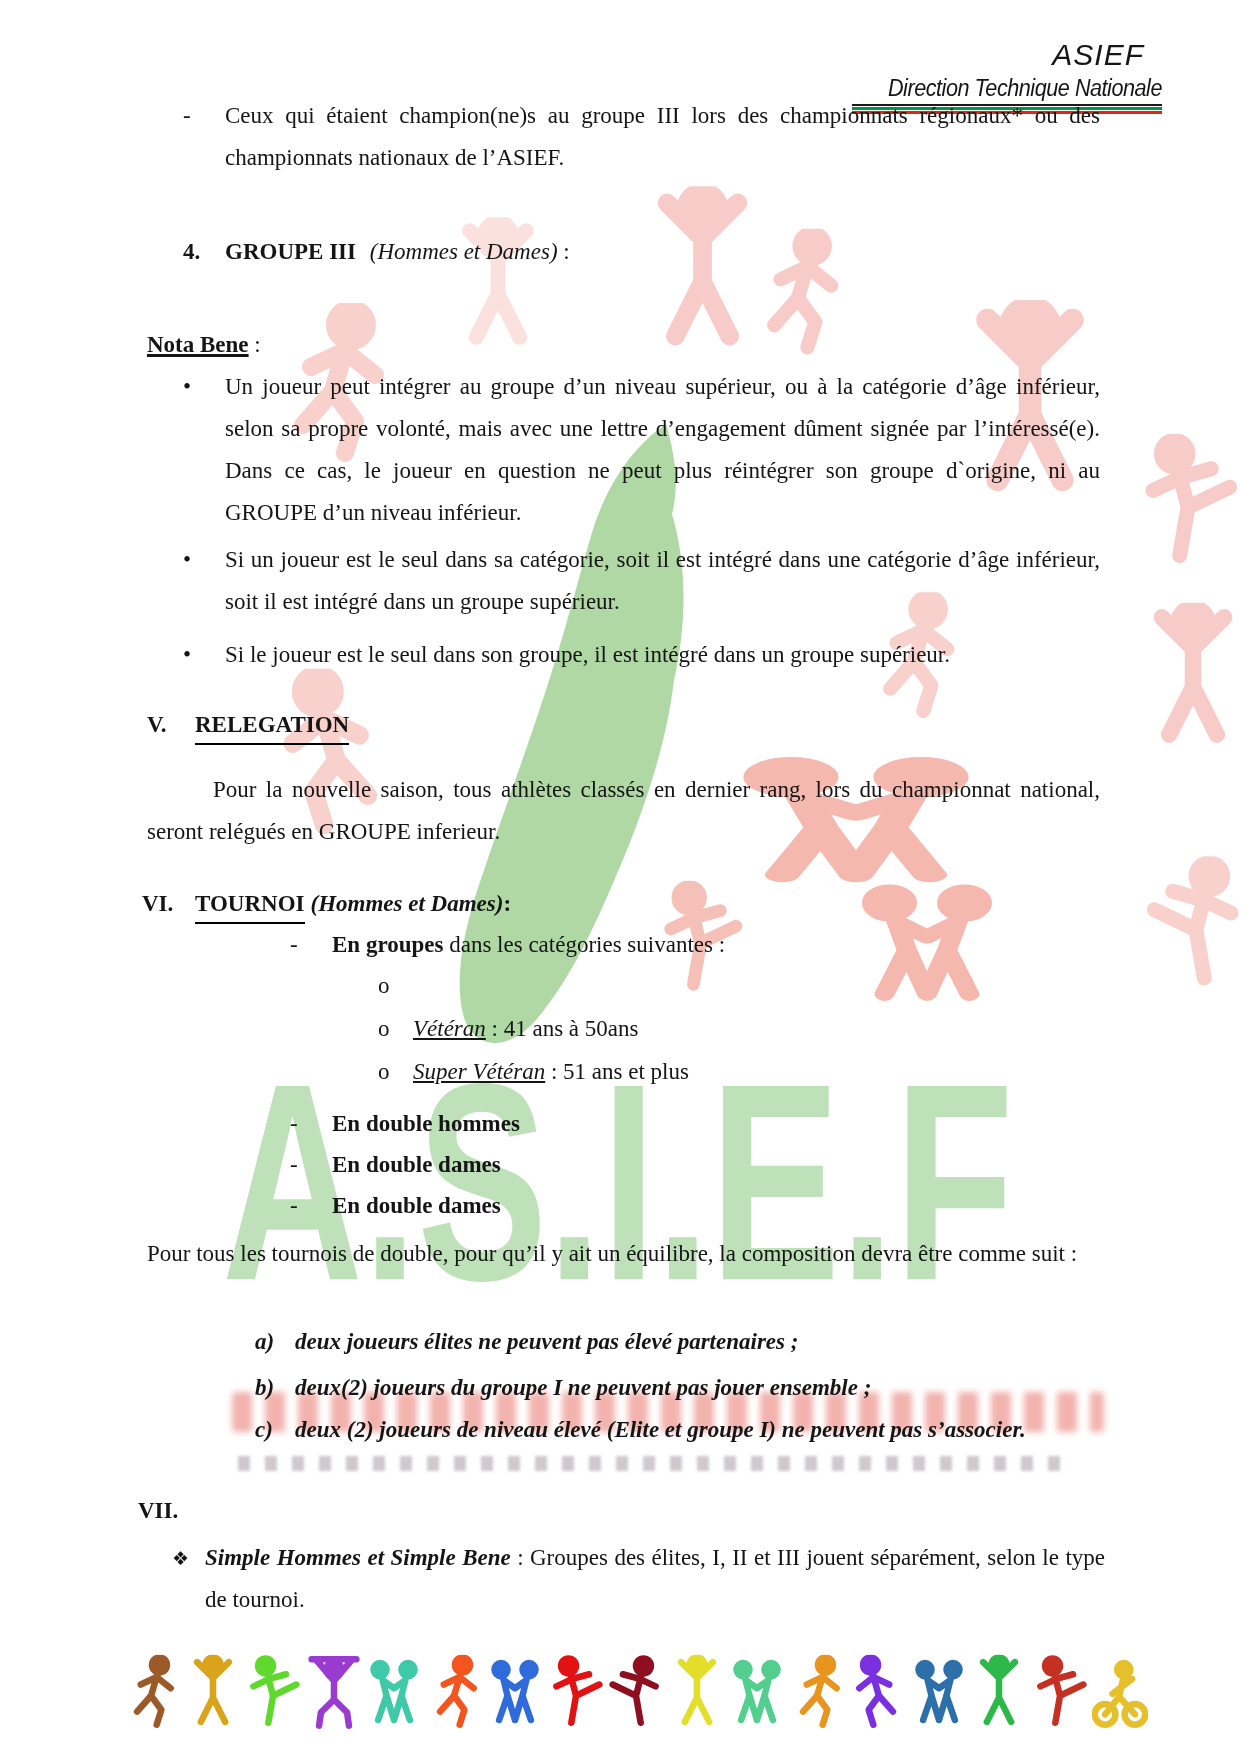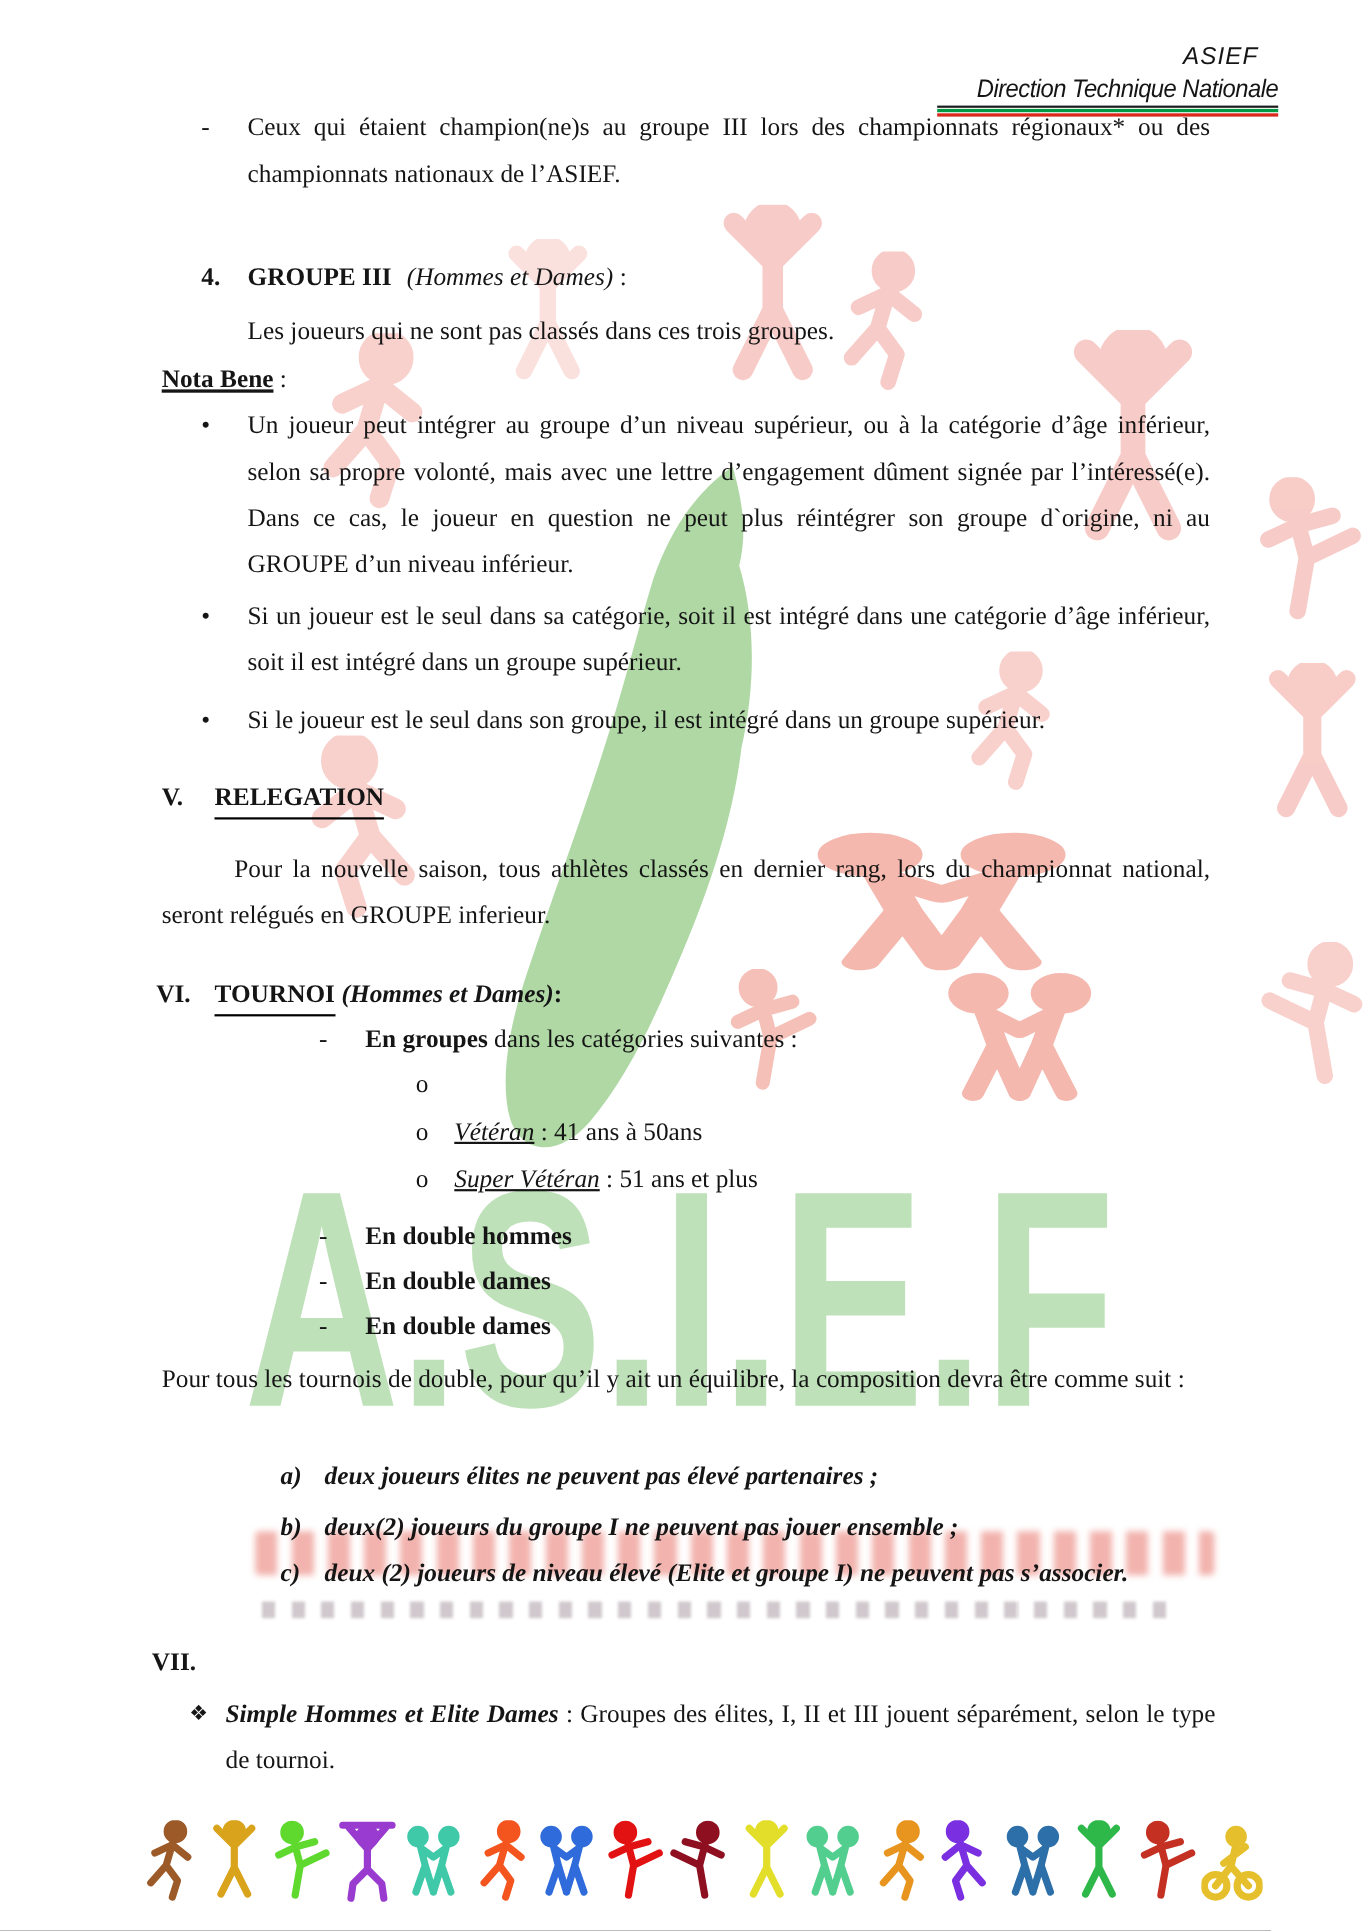--- a/index.html
+++ b/index.html
@@ -28,21 +28,21 @@
     filter:blur(3px); border-radius:4px;
   }
   .grey-band {
     position:absolute; left:238px; top:1456px; width:828px; height:15px; z-index:0;
     background:repeating-linear-gradient(90deg, rgba(150,132,142,0.45) 0 12px, rgba(150,132,142,0) 12px 27px);
     filter:blur(1.5px);
   }
   
   #hdr { position:absolute; left:852px; top:38px; width:310px; z-index:2;
          font-family:"Liberation Sans","DejaVu Sans",sans-serif; font-style:italic; }
-  #hdr .org  { text-align:right; padding-right:18px; font-size:22px; letter-spacing:1px; }
+  #hdr .org  { text-align:right; padding-right:18px; font-size:30px; letter-spacing:1px; }
   #hdr .dept { font-size:23px; white-space:nowrap; letter-spacing:-0.5px;
                transform:scaleX(0.94); transform-origin:right; text-align:right; margin-top:3px; }
   #hdr .ln   { width:100%; }
   #hdr .ln-black { height:2px; background:#1a1a1a; margin-top:2px; }
   #hdr .ln-green { height:3px; margin-top:1px; }
   #hdr .ln-red   { height:3px; margin-top:1px; }
   
   .txt { position:absolute; z-index:2; font-size:23px; line-height:42px; }
   .just { text-align:justify; }
   .li  { display:flex; }
@@ -184,21 +184,20 @@
 
   <div class="txt li" style="left:183px;top:95px;width:917px">
     <span class="mk" style="width:42px">-</span>
     <p class="bd just">Ceux qui étaient champion(ne)s au groupe III lors des championnats régionaux* ou des championnats nationaux de l’ASIEF.</p>
   </div>
 
   <div class="txt" style="left:183px;top:231px">
     <span class="bold" style="display:inline-block;width:42px">4.</span><span class="bold">GROUPE III</span>
     <span class="it" style="margin-left:8px">(Hommes et Dames)</span><span> :</span>
   </div>
-  <div class="txt" style="left:225px;top:280px">Les joueurs qui ne sont pas classés dans ces trois groupes.</div>
 
   <div class="txt" style="left:147px;top:324px">
     <span class="bold ul" style="text-decoration-thickness:2.5px">Nota Bene</span><span> :</span>
   </div>
 
   <div class="txt li" style="left:183px;top:366px;width:917px">
     <span class="mk" style="width:42px">•</span>
     <p class="bd just">Un joueur peut intégrer au groupe d’un niveau supérieur, ou à la catégorie d’âge inférieur, selon sa propre volonté, mais avec une lettre d’engagement dûment signée par l’intéressé(e). Dans ce cas, le joueur en question ne peut plus réintégrer son groupe d`origine, ni au GROUPE d’un niveau inférieur.</p>
   </div>
   <div class="txt li" style="left:183px;top:539px;width:917px">
@@ -267,21 +266,21 @@
     <span class="mk" style="width:40px">c)</span>
     <p class="bd">deux (2) joueurs  de niveau élevé (Elite et groupe I) ne peuvent pas s’associer.</p>
   </div>
 
   <div class="h-row" style="left:138px;top:1494px">
     <span class="num" style="width:57px">VII.</span>
   </div>
 
   <div class="txt li" style="left:172px;top:1537px;width:933px">
     <span class="mk dmark" style="width:33px">❖</span>
-    <p class="bd just"><span class="bi">Simple Hommes  et Elite Dames</span><span> : Groupes des élites,  I, II et III jouent séparément, selon le type de tournoi.</span></p>
+    <p class="bd just"><span class="bi">Simple Hommes  et Simple Bene</span><span> : Groupes des élites,  I, II et III jouent séparément, selon le type de tournoi.</span></p>
   </div>
 
   <div id="sports">
     <svg viewBox="0 0 60 80">
         <g stroke="#9C5A28" fill="#9C5A28">
           <use href="#pose-run"></use>
         </g>
       </svg>
     <svg viewBox="0 0 60 80">
         <g stroke="#D9A31B" fill="#D9A31B">

